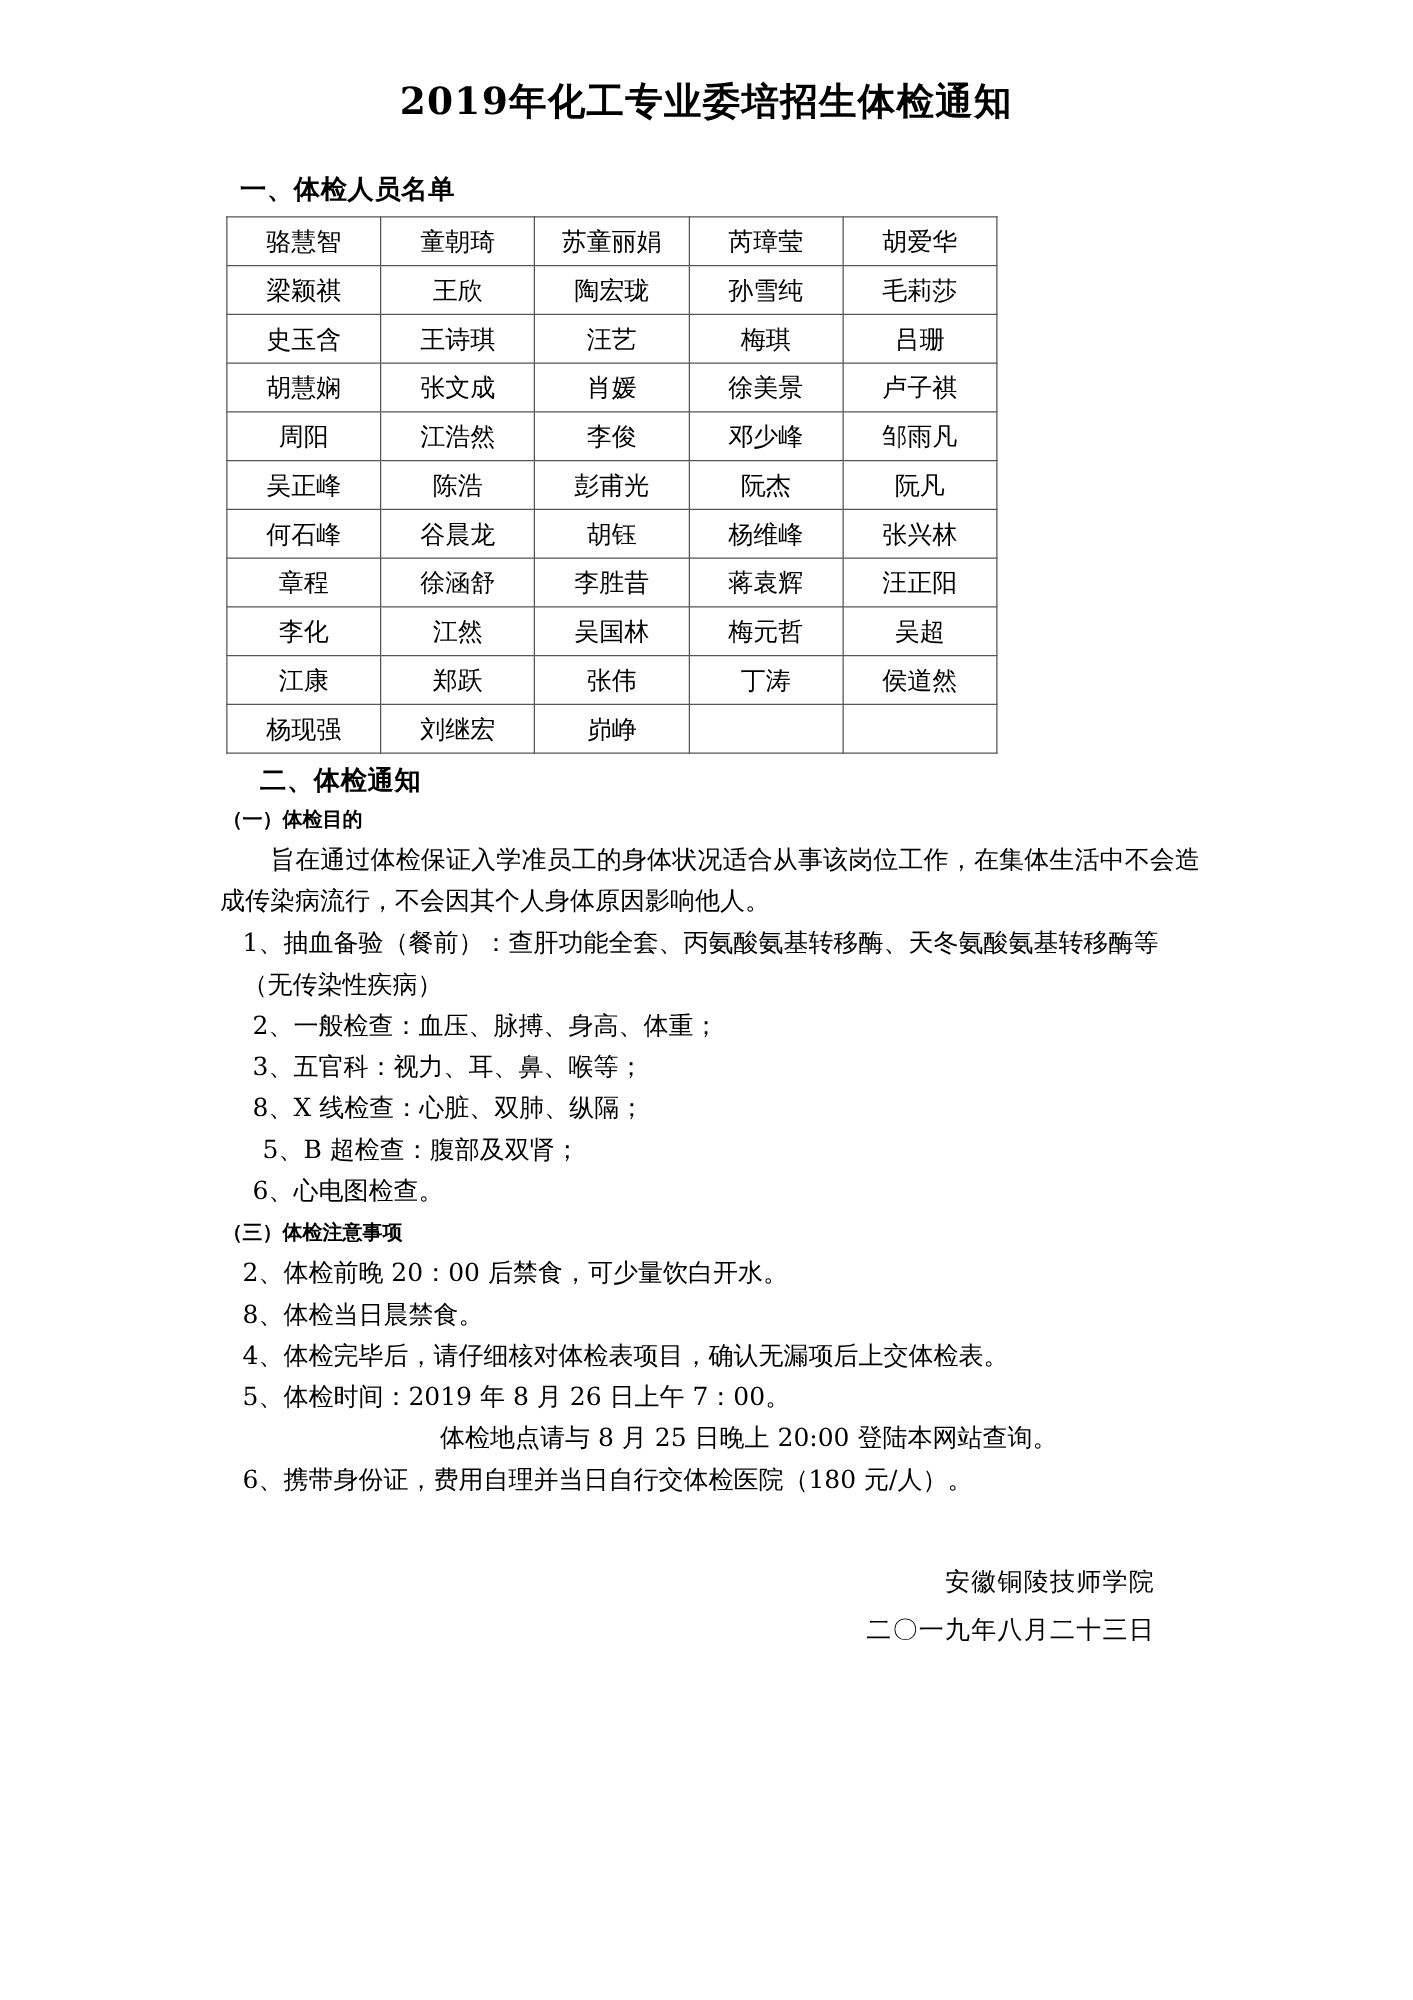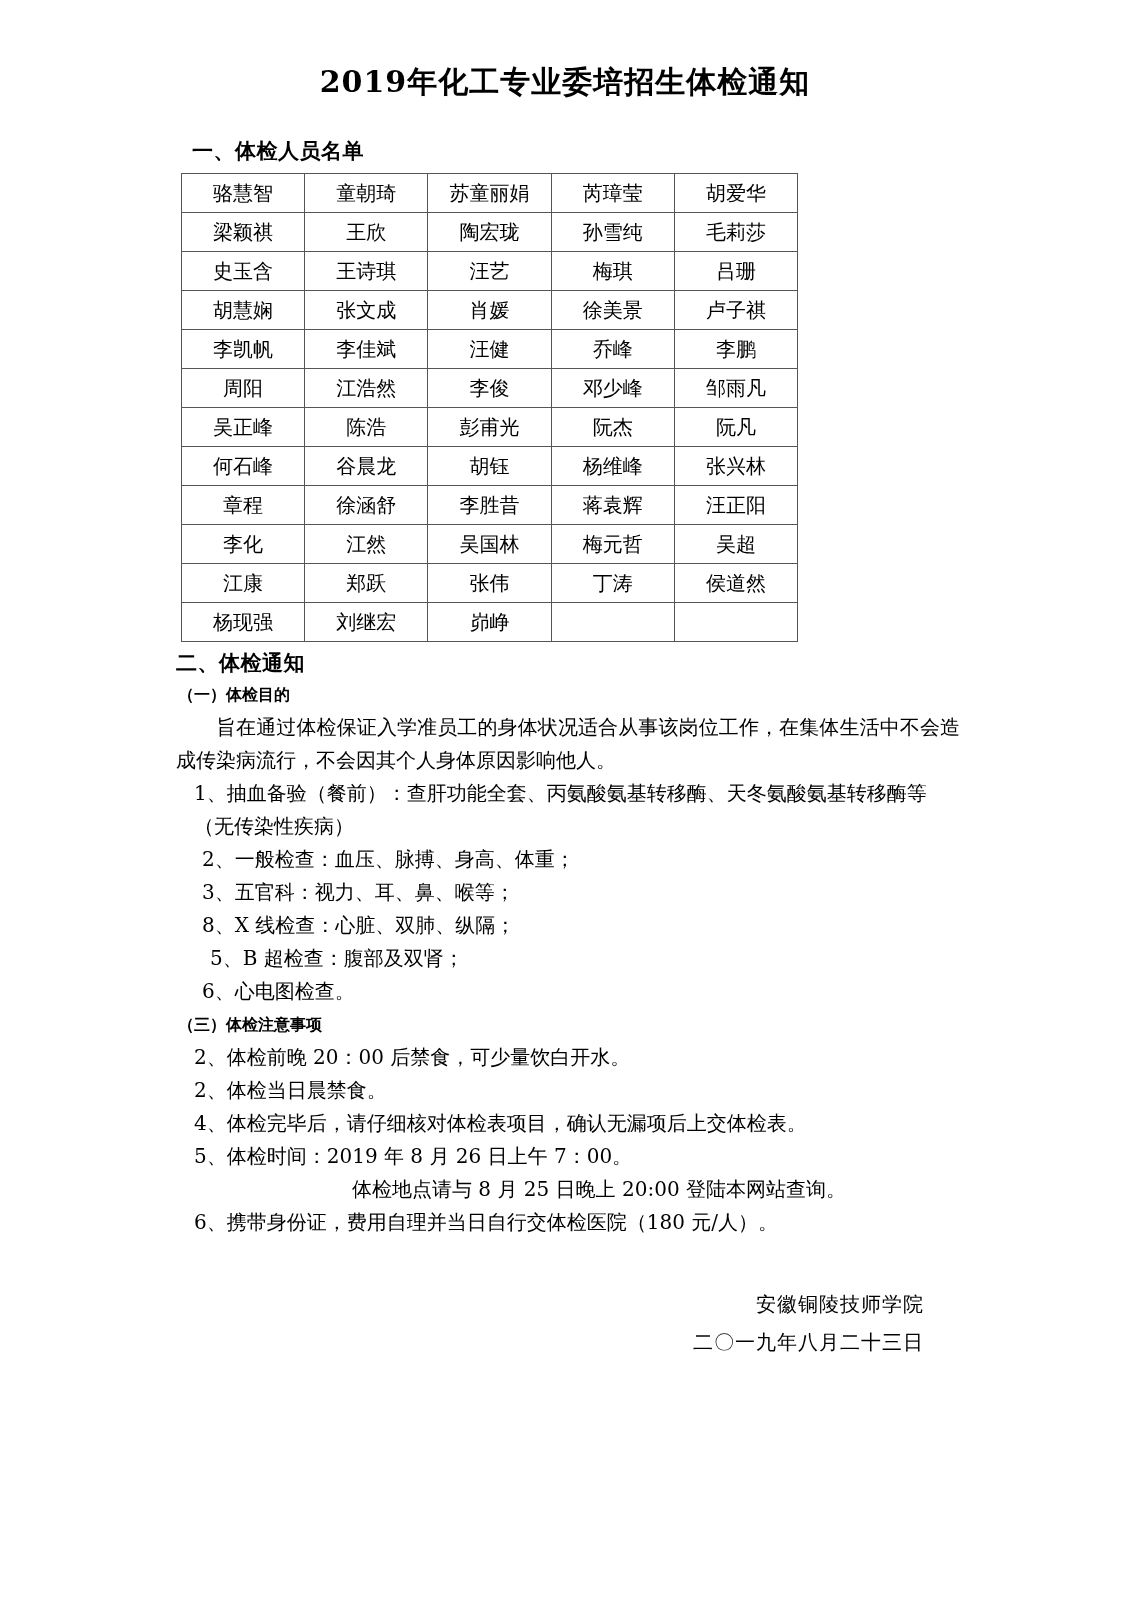--- a/index.html
+++ b/index.html
@@ -46,21 +46,21 @@
 
   
   .sec-head {
     font-size: 21px;
     font-weight: bold;
     line-height: 30px;
     margin: 0;
     letter-spacing: 0.5px;
   }
   .sec-head-1 { padding-top: 34px; padding-left: 16px; }
-  .sec-head-2 { padding-top: 6px; padding-left: 0px; }
+  .sec-head-2 { padding-top: 6px; padding-left: 0px; margin-left: 32px; }
 
   
   .name-table {
     border-collapse: collapse;
     width: 617px;
     margin-top: 7px;
     margin-left: 5px;
     table-layout: fixed;
   }
   .name-table td {
@@ -163,27 +163,20 @@
           <td>吕珊</td>
         </tr>
         <tr>
           <td>胡慧娴</td>
           <td>张文成</td>
           <td>肖媛</td>
           <td>徐美景</td>
           <td>卢子祺</td>
         </tr>
         <tr>
-          <td>李凯帆</td>
-          <td>李佳斌</td>
-          <td>汪健</td>
-          <td>乔峰</td>
-          <td>李鹏</td>
-        </tr>
-        <tr>
           <td>周阳</td>
           <td>江浩然</td>
           <td>李俊</td>
           <td>邓少峰</td>
           <td>邹雨凡</td>
         </tr>
         <tr>
           <td>吴正峰</td>
           <td>陈浩</td>
           <td>彭甫光</td>
@@ -235,21 +228,21 @@
 
     <div class="item">1、抽血备验（餐前）：查肝功能全套、丙氨酸氨基转移酶、天冬氨酸氨基转移酶等（无传染性疾病）</div>
     <div class="item-indent2">2、一般检查：血压、脉搏、身高、体重；</div>
     <div class="item-indent2">3、五官科：视力、耳、鼻、喉等；</div>
     <div class="item-indent2">8、X 线检查：心脏、双肺、纵隔；</div>
     <div class="item-indent2" style="padding-left:34px;">5、B 超检查：腹部及双肾；</div>
     <div class="item-indent2">6、心电图检查。</div>
 
     <div class="sub-head">（三）体检注意事项</div>
     <div class="item">2、体检前晚 20：00 后禁食，可少量饮白开水。</div>
-    <div class="item">2、体检当日晨禁食。</div>
+    <div class="item">8、体检当日晨禁食。</div>
     <div class="item">4、体检完毕后，请仔细核对体检表项目，确认无漏项后上交体检表。</div>
     <div class="item">5、体检时间：2019 年 8 月 26 日上午 7：00。</div>
     <div class="item-sub">体检地点请与 8 月 25 日晚上 20:00 登陆本网站查询。</div>
     <div class="item">6、携带身份证，费用自理并当日自行交体检医院（180 元/人）。</div>
 
     <div class="sign-block">
       <div class="sign-line">安徽铜陵技师学院</div>
       <div class="sign-line date">二〇一九年八月二十三日</div>
     </div>
 

